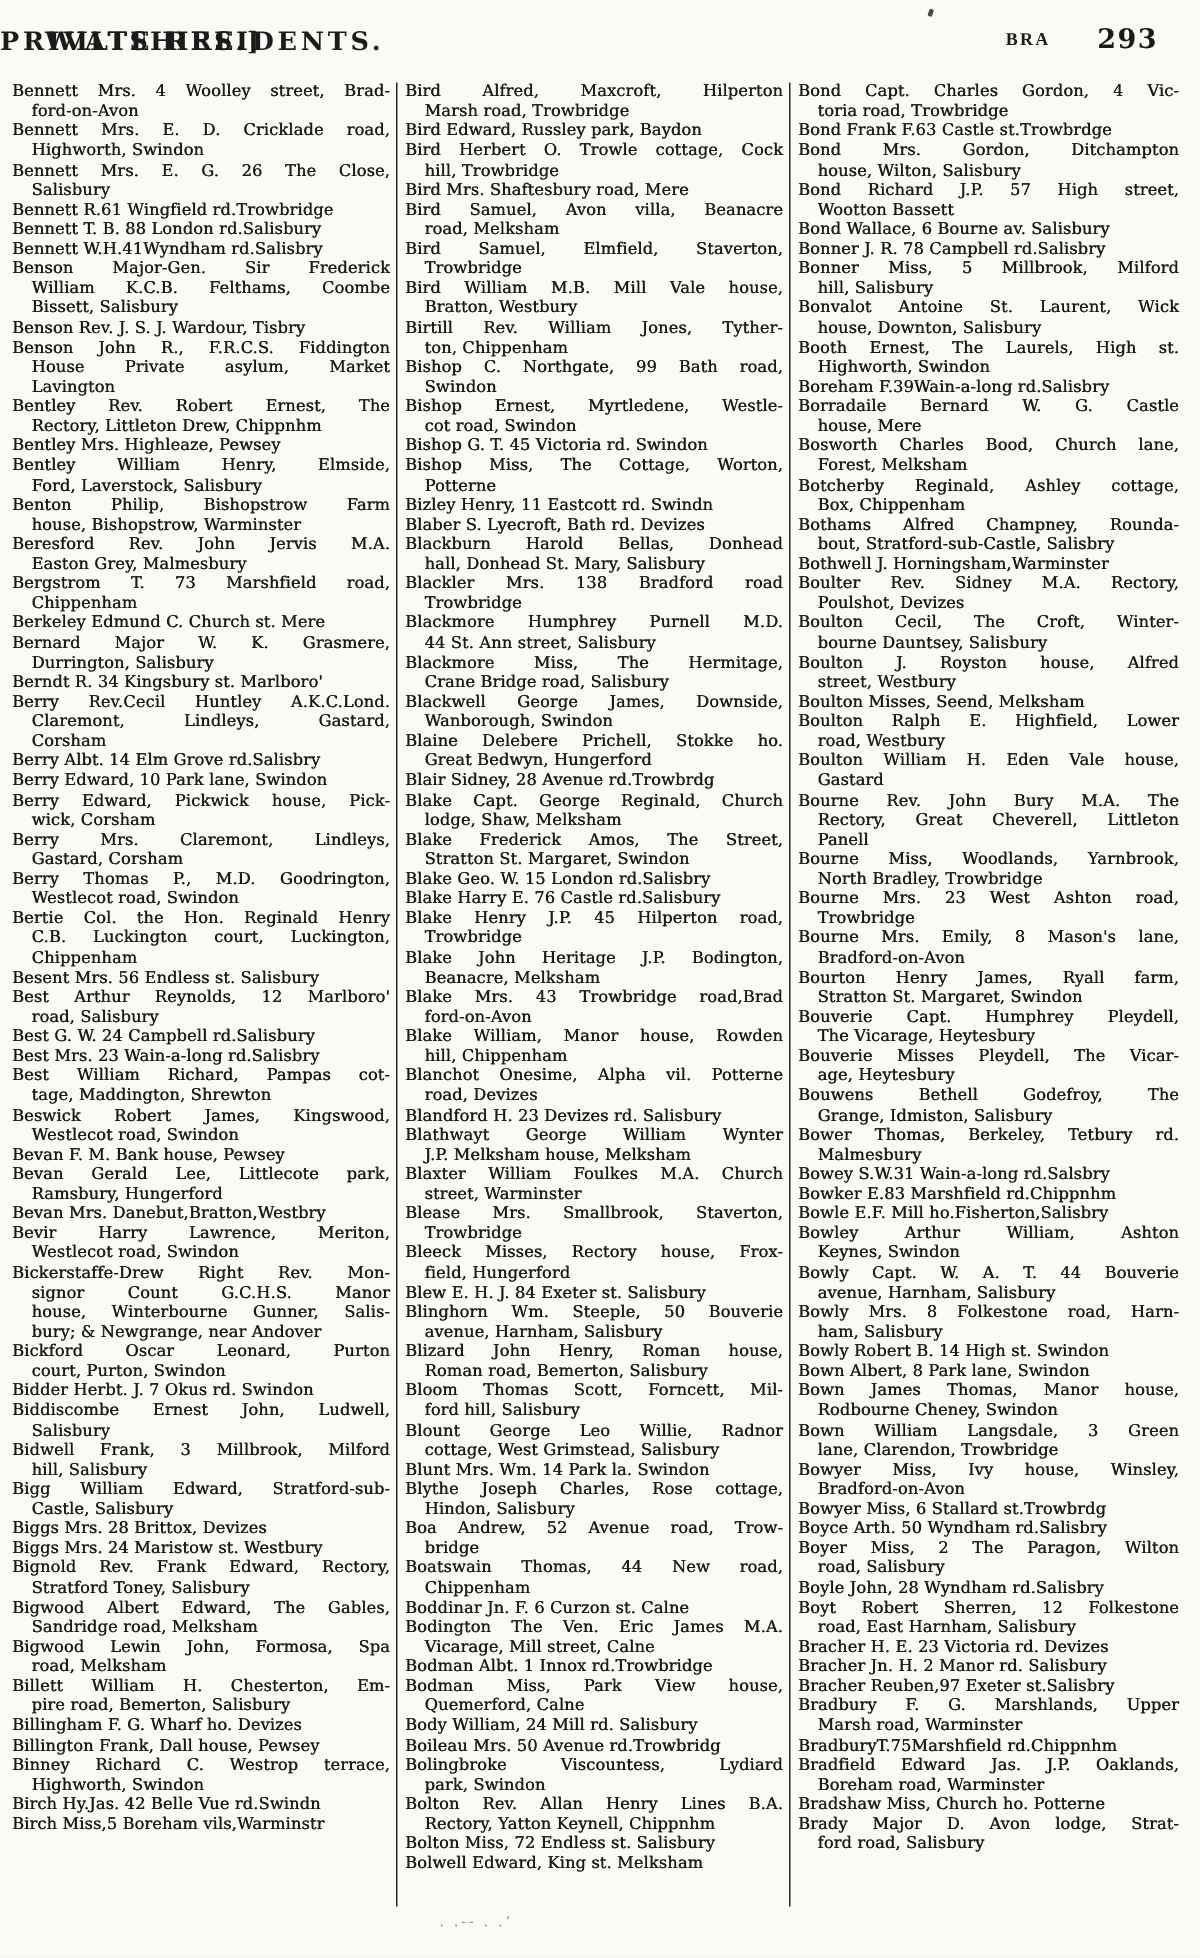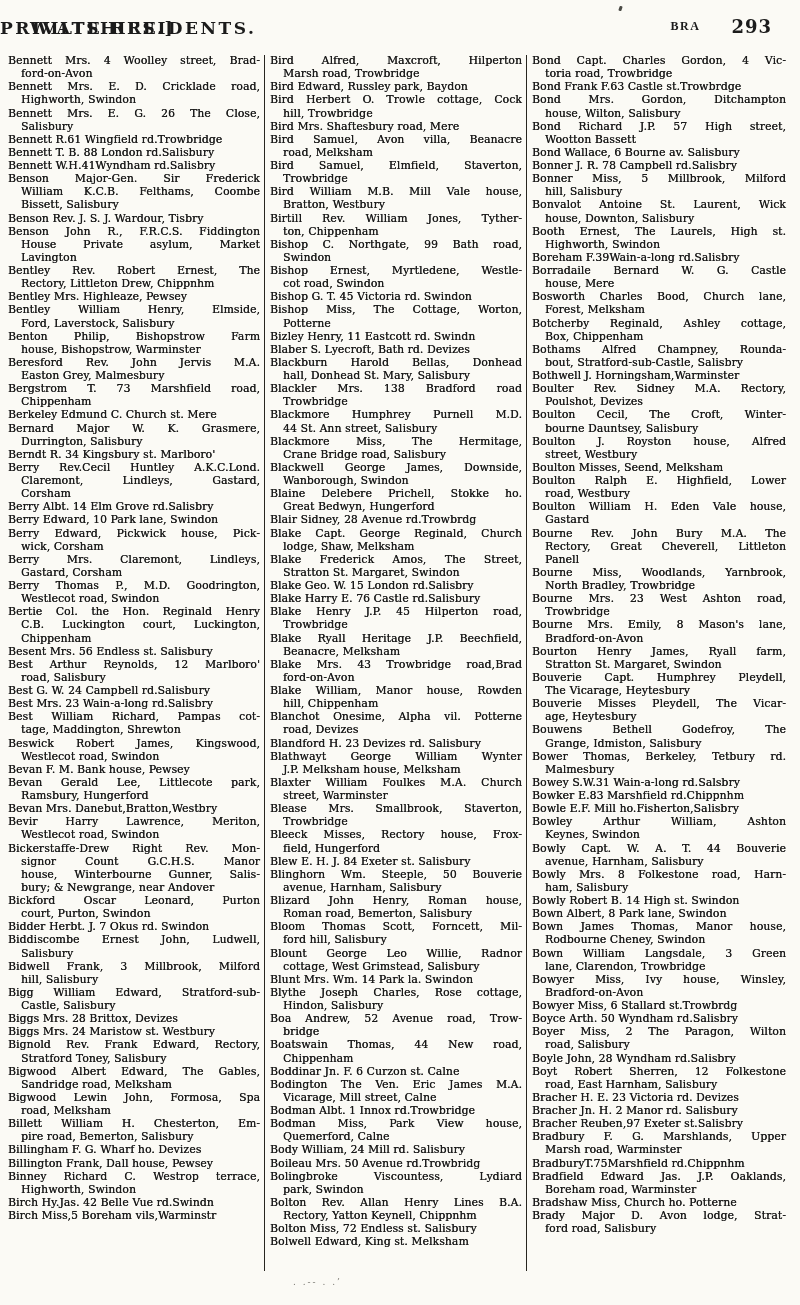--- a/index.html
+++ b/index.html
@@ -369,21 +369,21 @@
           <div class="line">Blake Geo. W. 15 London rd.Salisbry</div>
         </div>
         <div class="entry">
           <div class="line">Blake Harry E. 76 Castle rd.Salisbury</div>
         </div>
         <div class="entry">
           <div class="line j">Blake Henry J.P. 45 Hilperton road,</div>
           <div class="line cont">Trowbridge</div>
         </div>
         <div class="entry">
-          <div class="line j">Blake Ryall Heritage J.P. Beechfield,</div>
+          <div class="line j">Blake John Heritage J.P. Bodington,</div>
           <div class="line cont">Beanacre, Melksham</div>
         </div>
         <div class="entry">
           <div class="line j">Blake Mrs. 43 Trowbridge road,Brad</div>
           <div class="line cont">ford-on-Avon</div>
         </div>
         <div class="entry">
           <div class="line j">Blake William, Manor house, Rowden</div>
           <div class="line cont">hill, Chippenham</div>
         </div>

